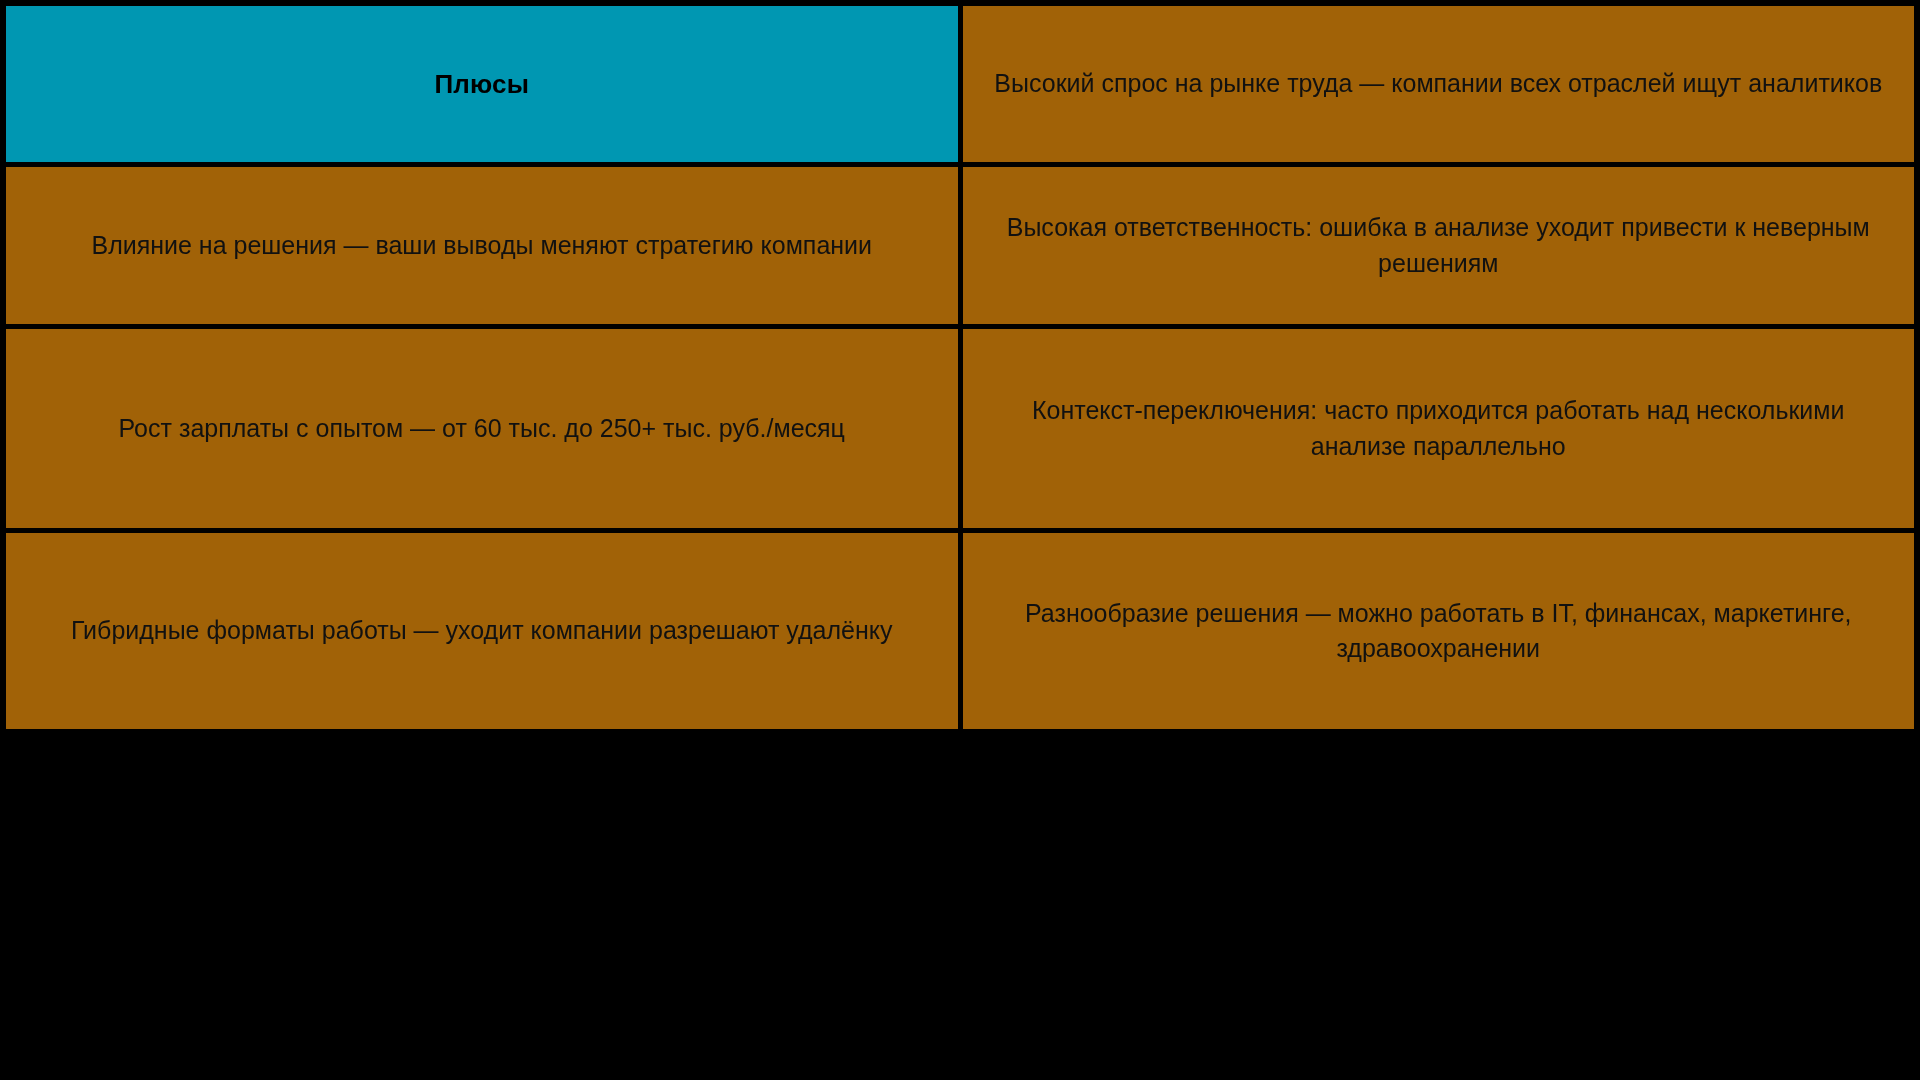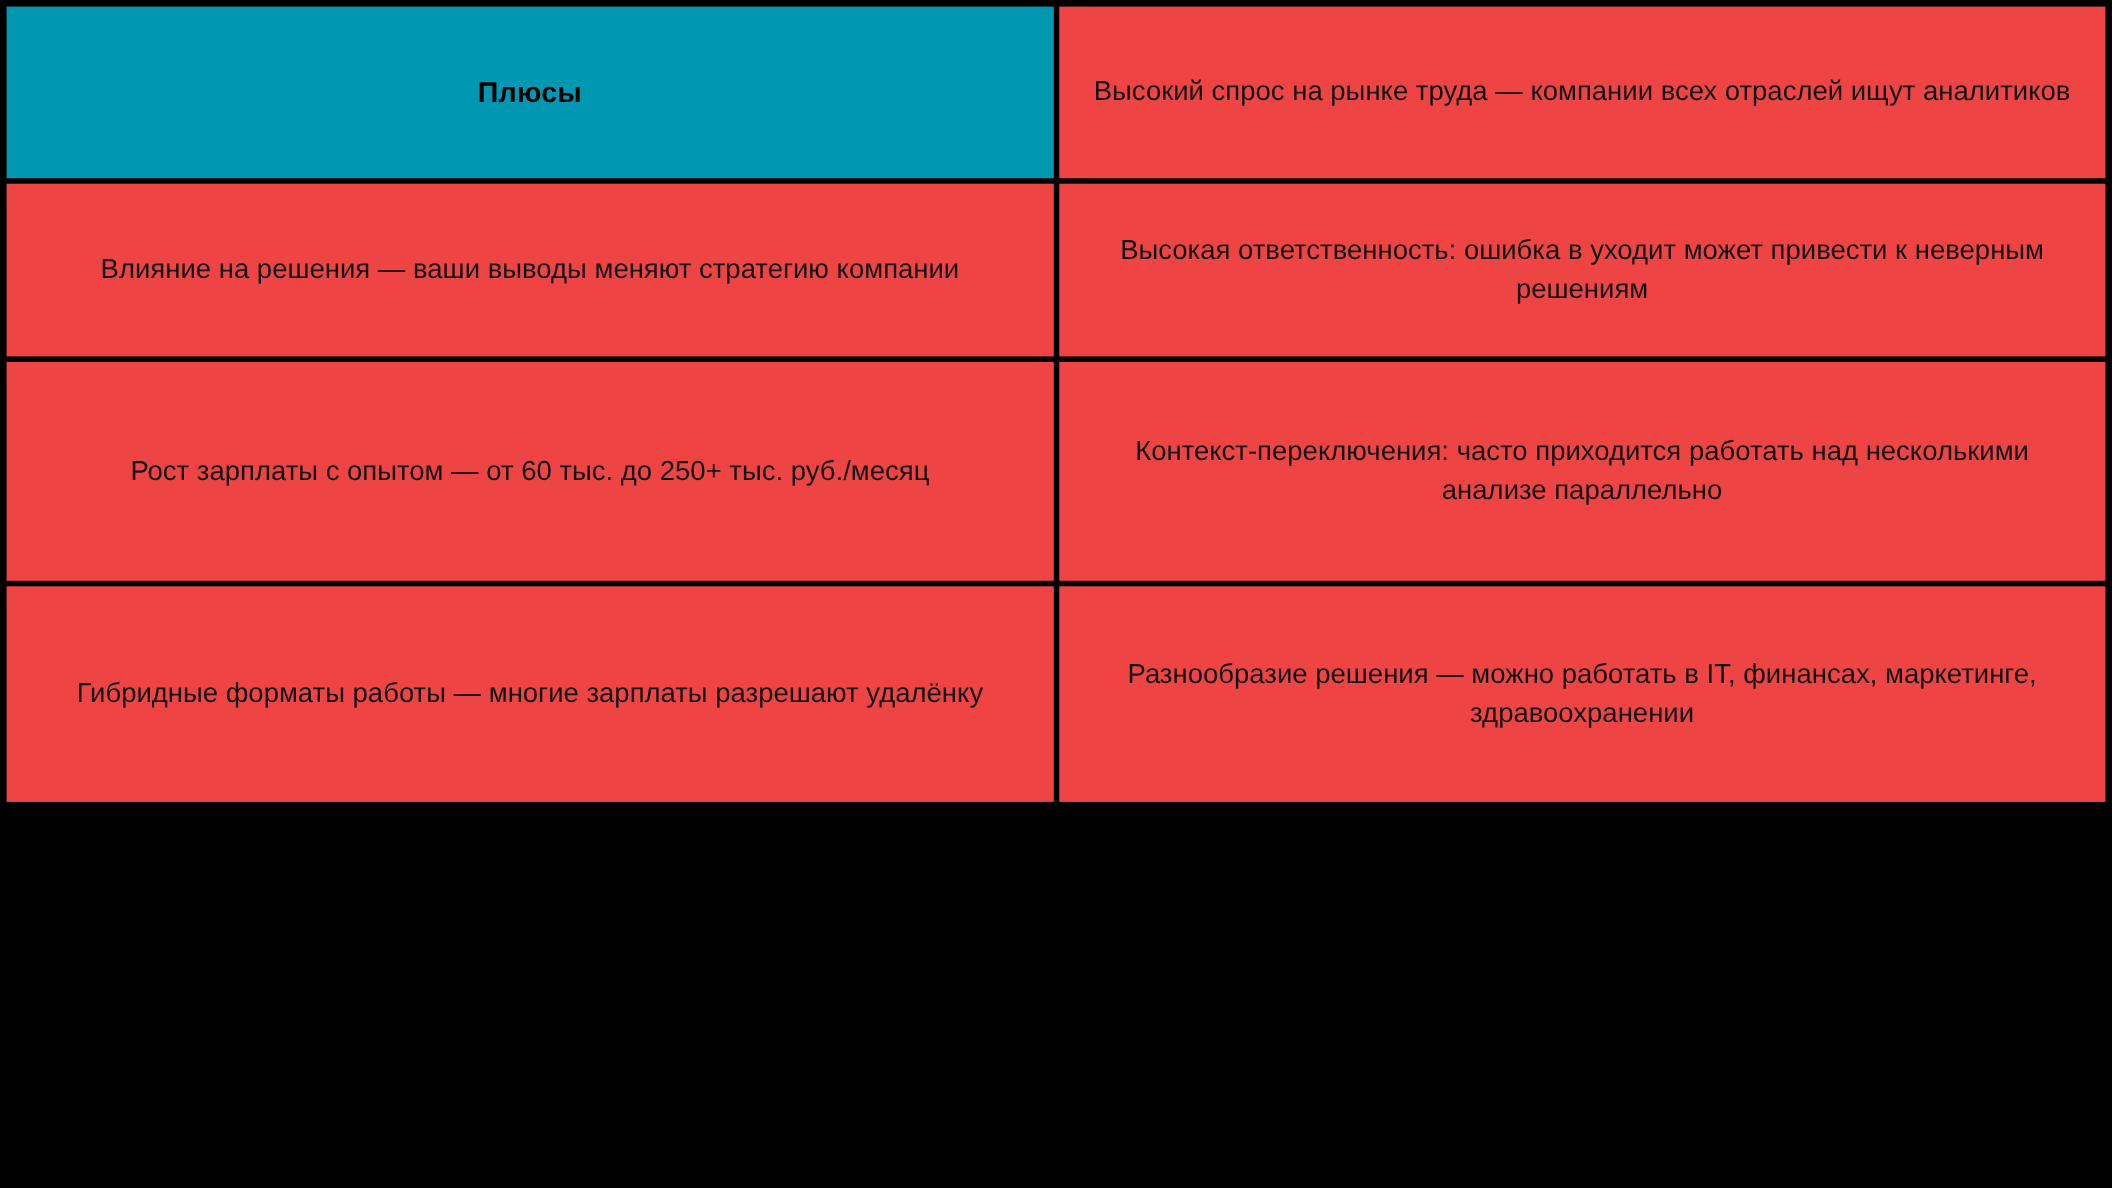--- a/index.html
+++ b/index.html
@@ -18,21 +18,21 @@
     height: 1080px;
     background: #000000;          
     padding: 6px;
     display: grid;
     grid-template-columns: 1fr 1fr;
     grid-template-rows: 156px 157px 199px 196px 190px 144px;
     gap: 5px;
   }
 
   .cell {
-    background: #ef4444;
+    background: #a16207;
     color: #111111;
     font-size: 25px;
     line-height: 1.42;
     display: flex;
     align-items: center;
     justify-content: center;
     text-align: center;
     padding: 10px 30px;
   }
 
@@ -47,22 +47,22 @@
 </head>
 <body>
 
 <div class="table-wrap">
 
   <div class="cell header">Плюсы</div>
 
   <div class="cell">Высокий спрос на рынке труда — компании всех отраслей ищут аналитиков</div>
 
   <div class="cell">Влияние на решения — ваши выводы меняют стратегию компании</div>
-  <div class="cell">Высокая ответственность: ошибка в уходит может привести к неверным решениям</div>
+  <div class="cell">Высокая ответственность: ошибка в анализе уходит привести к неверным решениям</div>
 
   <div class="cell">Рост зарплаты с опытом — от 60 тыс. до 250+ тыс. руб./месяц</div>
   <div class="cell">Контекст-переключения: часто приходится работать над несколькими анализе параллельно</div>
 
-  <div class="cell">Гибридные форматы работы — многие зарплаты разрешают удалёнку</div>
+  <div class="cell">Гибридные форматы работы — уходит компании разрешают удалёнку</div>
 
   <div class="cell">Разнообразие решения — можно работать в IT, финансах, маркетинге, здравоохранении</div>
 
 </div>
 
 </body></html>

